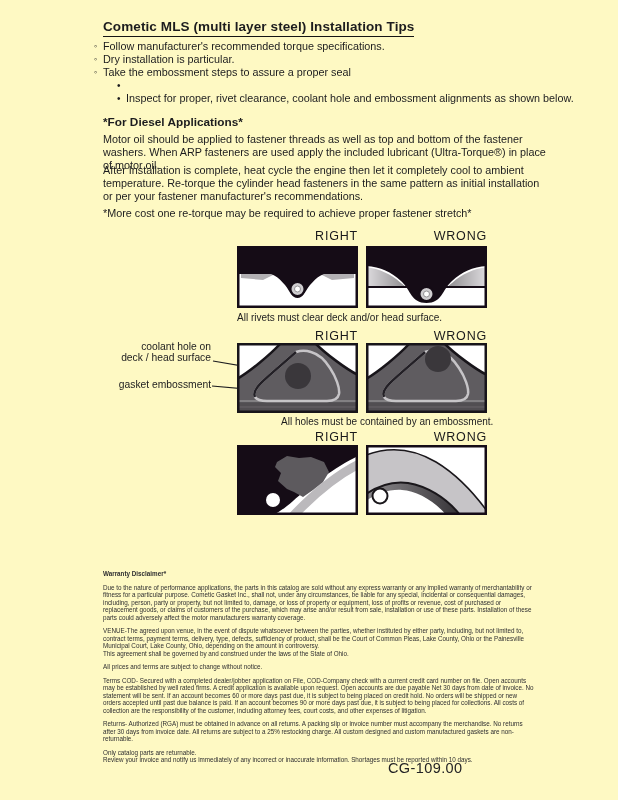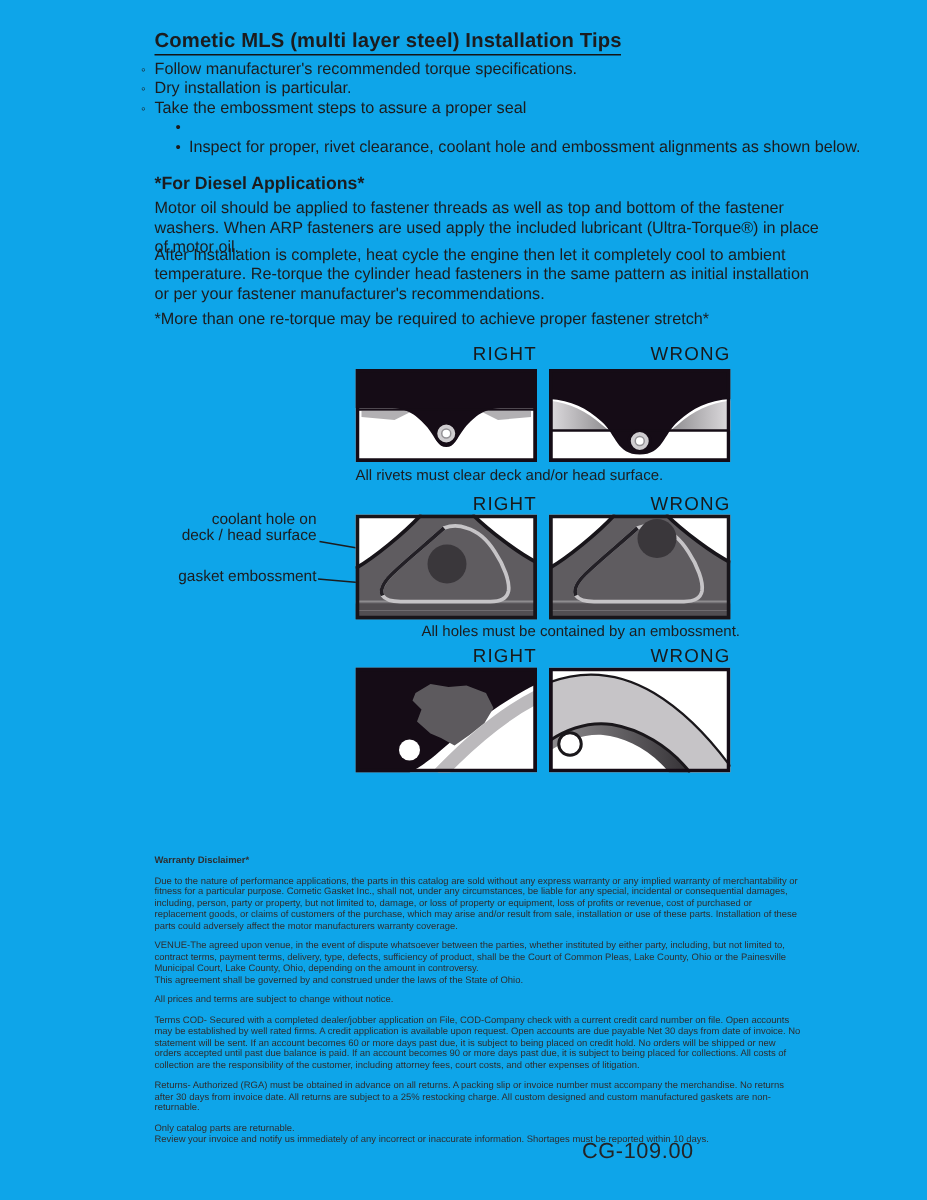--- a/index.html
+++ b/index.html
@@ -1,16 +1,16 @@
 <!DOCTYPE html>
 <html><head>
 <meta charset="utf-8">
 <style>
   html,body{margin:0;padding:0;background:#ffffff;}
-  .page{position:relative;width:618px;height:800px;background:#0ea5e9;overflow:hidden;
+  .page{position:relative;width:618px;height:800px;background:#fef9c3;overflow:hidden;
         font-family:"Liberation Sans","DejaVu Sans",sans-serif;color:#1c1c1e;}
   .abs{position:absolute;}
 
   .title{left:103px;top:19px;font-size:13.5px;font-weight:bold;
          border-bottom:1.6px solid #141414;padding-bottom:2px;letter-spacing:.1px;}
 
   .bullets{left:94px;top:40px;font-size:10.8px;line-height:13px;}
   .brow{display:flex;}
   .brow .glyph{width:9px;flex:0 0 9px;text-align:left;font-size:9px;line-height:13px;}
   .brow.sub{margin-left:23px;}
@@ -70,21 +70,21 @@
     </div>
     <div class="brow sub">
       <span class="glyph">•</span>
       <span>Inspect for proper, rivet clearance, coolant hole and embossment alignments as shown below.</span>
     </div>
   </div>
 
   <div class="abs diesel-head">*For Diesel Applications*</div>
   <div class="abs para p2">After Installation is complete, heat cycle the engine then let it completely cool to ambient temperature. Re-torque the cylinder head fasteners in the same pattern as initial installation or per your fastener manufacturer's recommendations.</div>
   <div class="abs para p1">Motor oil should be applied to fastener threads as well as top and bottom of the fastener washers. When ARP fasteners are used apply the included lubricant (Ultra-Torque®) in place of motor oil.</div>
-  <div class="abs para pnote">*More than one re-torque may be required to achieve proper fastener stretch*</div>
+  <div class="abs para pnote">*More cost one re-torque may be required to achieve proper fastener stretch*</div>
 
   <div class="abs dg-header hL hrow1">RIGHT</div>
   <div class="abs dg-header hR hrow1">WRONG</div>
 
   <div class="abs dgbox bL b1">
     <svg viewBox="0 0 121 62">
       <rect x="0" y="0" width="121" height="62" fill="#ffffff"></rect>
       <polygon points="4,28 38,28 26,34 4,32" fill="#b2b0b3"></polygon>
       <polygon points="117,28 83,28 95,34 117,32" fill="#b2b0b3"></polygon>
       <path d="M0,0 H121 V26 H99 C86,26 80,31 73,39 C67,47 66,52 60.5,52 C55,52 54,47 48,39 C41,31 35,26 22,26 H0 Z" fill="#150c16"></path>

